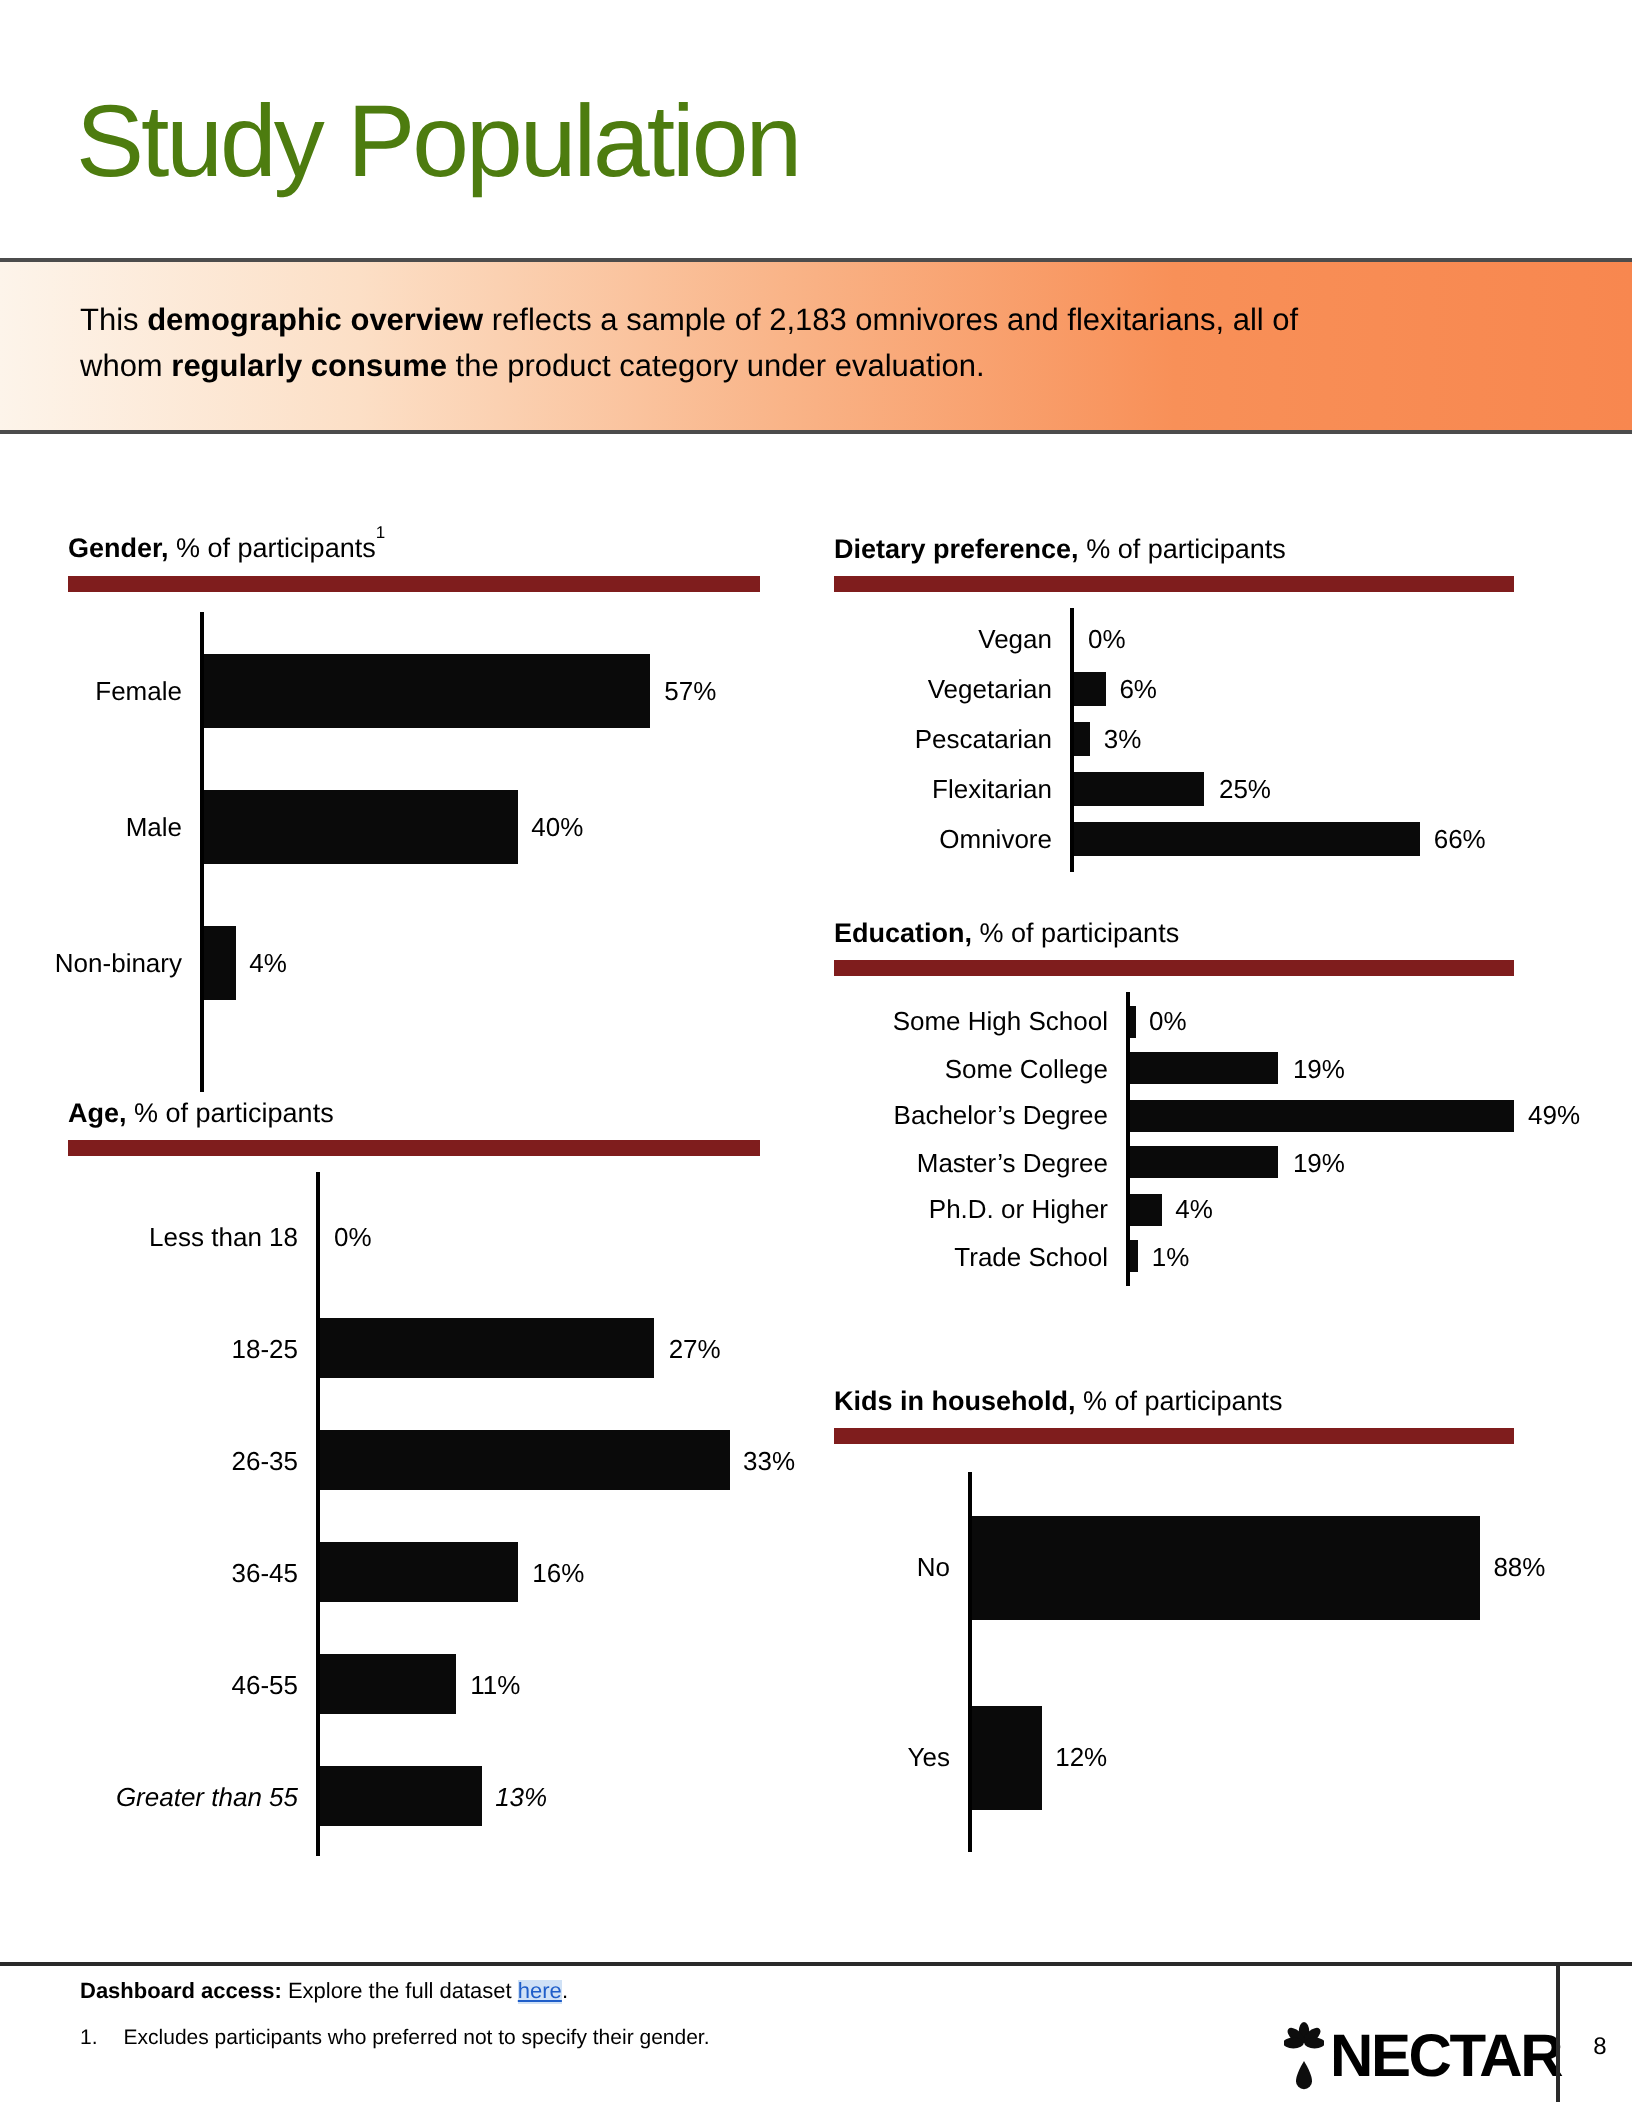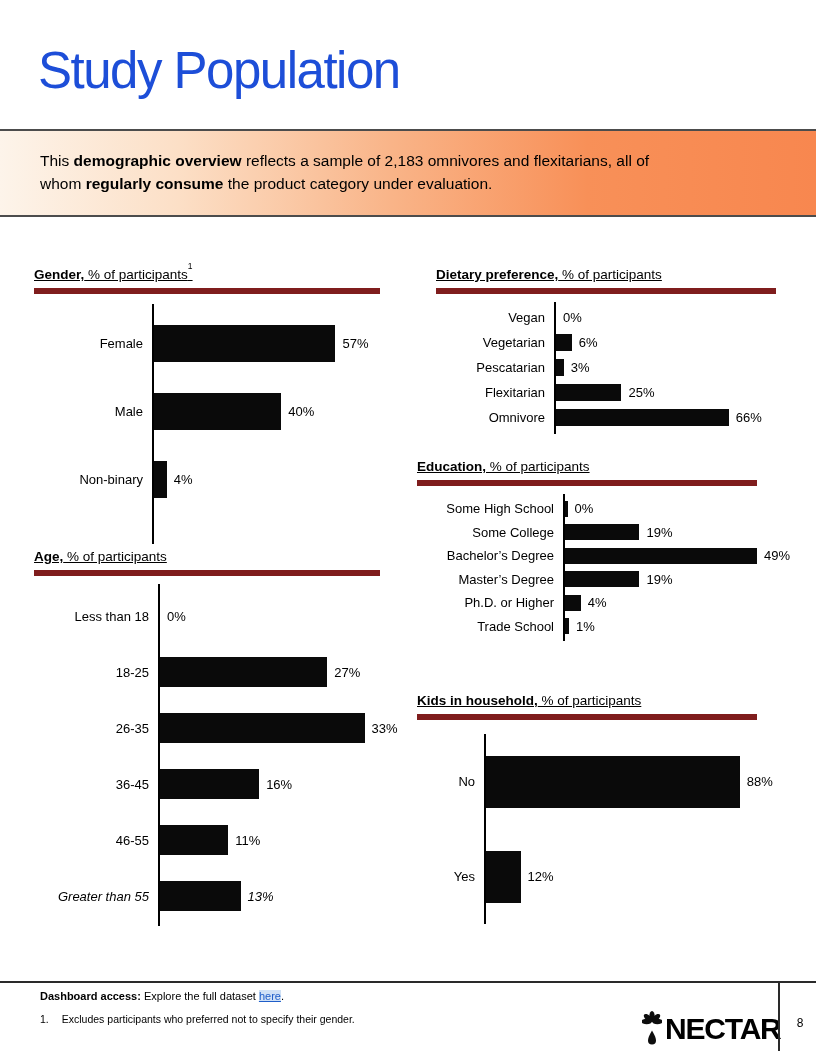--- a/index.html
+++ b/index.html
@@ -5,40 +5,40 @@
   html,body{margin:0;padding:0;}
   body{
     width:816px;height:1056px;position:relative;overflow:hidden;
     background:#ffffff;color:#000;
     font-family:"Liberation Sans", sans-serif;
     -webkit-font-smoothing:antialiased;
   }
   
   #page-title{
     position:absolute;left:38px;top:42px;margin:0;
-    font-size:51px;line-height:58px;font-weight:400;letter-spacing:-1.5px;color:#1d4ed8;
+    font-size:51px;line-height:58px;font-weight:400;letter-spacing:-1.5px;color:#4d7c0f;
   }
   
   .banner{
     position:absolute;left:0;top:129px;width:816px;height:88px;box-sizing:border-box;
     border-top:2px solid #4c4c4c;border-bottom:2px solid #4c4c4c;
     padding:18px 56px 0 40px;
     font-size:15.5px;line-height:23px;
   }
   .banner b{font-weight:700;}
   
   .chart{position:absolute;}
   #chart-gender{left:34px;top:262px;width:346px;}
   #chart-age{left:34px;top:548px;width:346px;}
-  #chart-dietary{left:436px;top:266px;width:340px;}
+  #chart-dietary{left:417px;top:266px;width:340px;}
   #chart-education{left:417px;top:458px;width:340px;}
   #chart-kids{left:417px;top:692px;width:340px;}
   .chart-title{
     font-size:13.5px;line-height:17px;padding-bottom:5px;
-    border-bottom:6px solid #7f1d1d;white-space:nowrap;text-decoration:underline;
+    border-bottom:8px solid #7f1d1d;white-space:nowrap;
   }
   .chart-title b{font-weight:700;}
   .chart-title sup{font-size:8.5px;position:relative;top:-4px;}
   .chart-body{border-left:2px solid #000;}
   .bar-row{position:relative;display:flex;align-items:center;flex-wrap:nowrap;}
   .bar-row .lbl{
     position:absolute;right:calc(100% + 11px);white-space:nowrap;
     font-size:13px;color:#000;
   }
   .bar{background:#0a0a0a;flex:none;}
@@ -59,21 +59,21 @@
 
 <h1 id="page-title">Study Population</h1>
 
 <div class="banner" id="banner" style="background: linear-gradient(90deg, rgb(253, 244, 234) 0%, rgb(252, 223, 198) 22%, rgb(249, 180, 136) 48%, rgb(248, 144, 88) 72%, rgb(248, 135, 79) 100%);">
     <div><span>This </span><b>demographic overview</b><span> reflects a sample of 2,183 omnivores and flexitarians, all of</span></div>
     <div><span>whom </span><b>regularly consume</b><span> the product category under evaluation.</span></div>
   </div>
 
 <section class="chart" id="chart-gender">
     <div class="chart-title"><b>Gender,</b><span> % of participants</span><sup>1</sup></div>
-    <div class="chart-body" style="margin-left: 118px; margin-top: 10px; padding-top: 6px; padding-bottom: 30px;">
+    <div class="chart-body" style="margin-left: 66px; margin-top: 10px; padding-top: 6px; padding-bottom: 30px;">
       <div class="bar-row" style="height: 68px;">
         <span class="lbl">Female</span>
         <div class="bar" style="height: 37px; background: rgb(10, 10, 10); width: 80.2817%;"></div>
         <span class="val">57%</span>
       </div>
       <div class="bar-row" style="height: 68px;">
         <span class="lbl">Male</span>
         <div class="bar" style="height: 37px; background: rgb(10, 10, 10); width: 56.338%;"></div>
         <span class="val">40%</span>
       </div>

